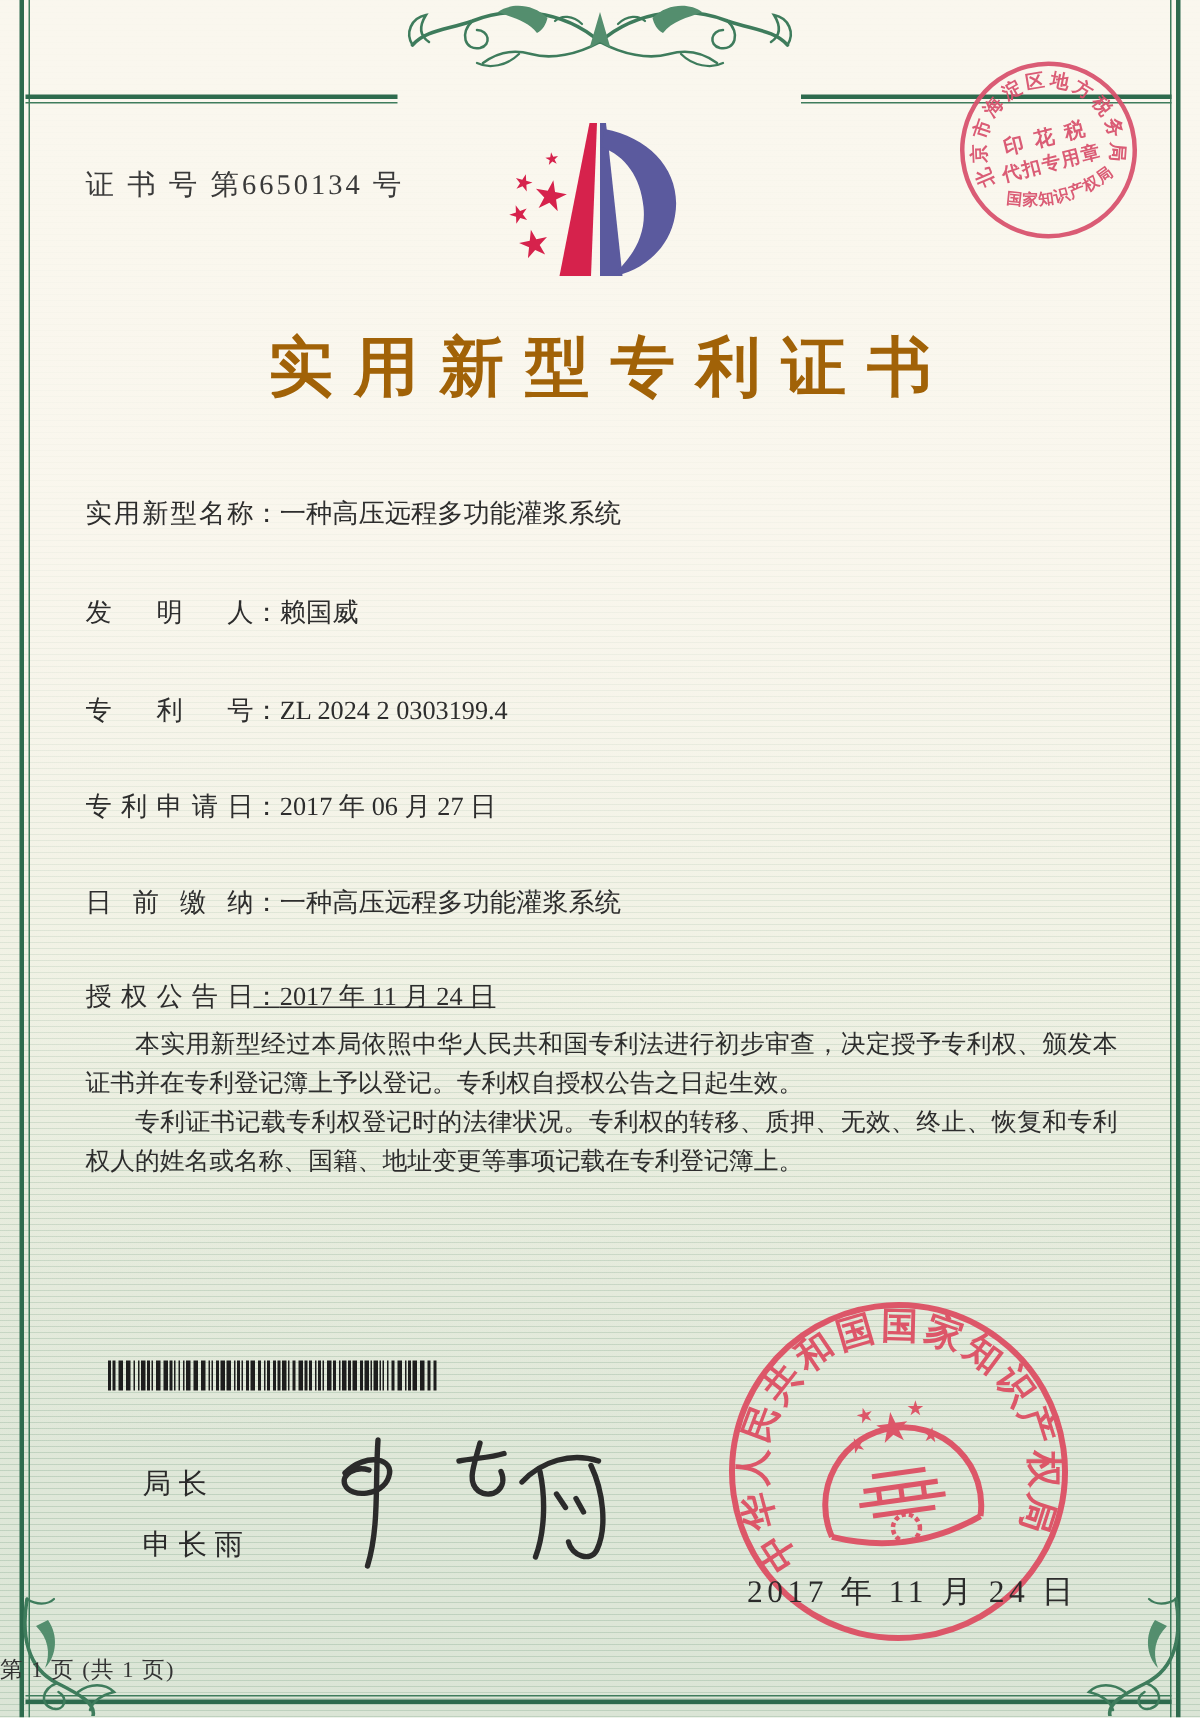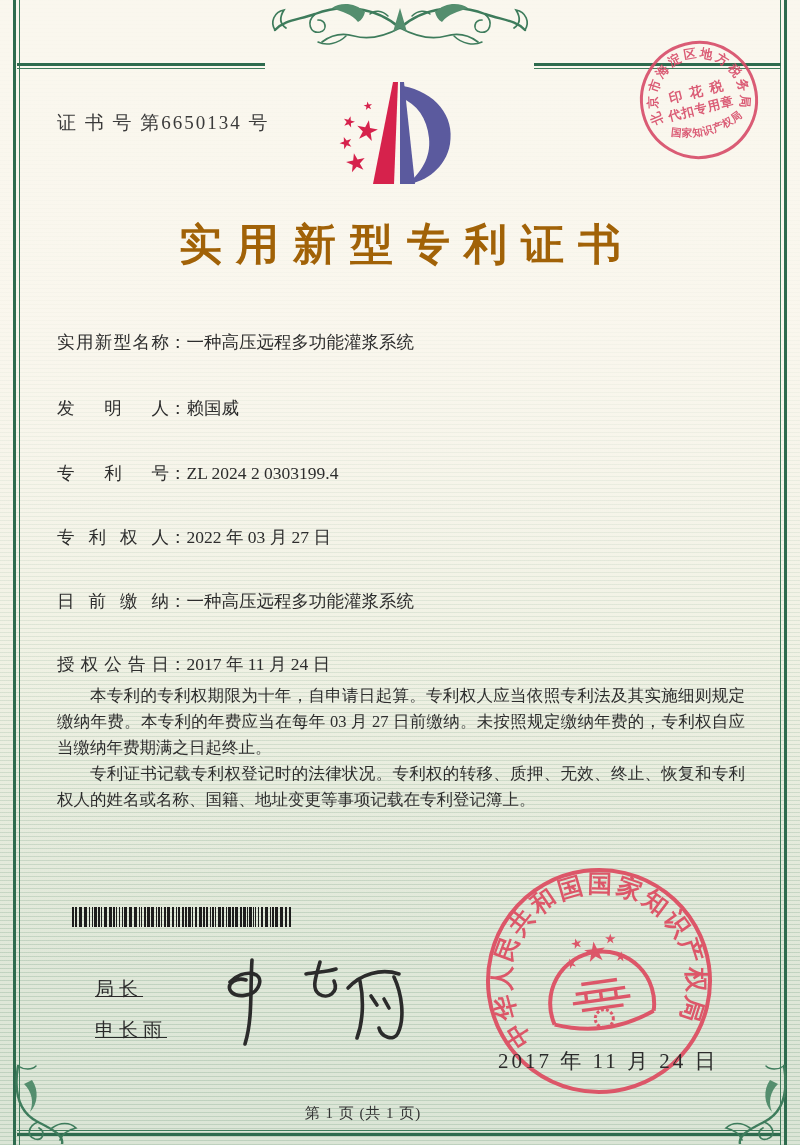--- a/index.html
+++ b/index.html
@@ -34,36 +34,36 @@
   .cert-no{position:absolute;z-index:2;left:57px;top:110px;font-size:19px;letter-spacing:2px;color:#3a3a3a;}
   .logo{position:absolute;z-index:2;left:323px;top:70px;width:150px;height:132px;}
   .tax-stamp{position:absolute;z-index:2;left:640px;top:41px;width:118px;height:118px;
     transform:rotate(-14deg);opacity:.92;}
   .tax-ring{position:absolute;inset:0;border:3px solid #d84f6b;border-radius:50%;}
   .doc-title{position:absolute;z-index:2;left:0;width:100%;top:216px;text-align:center;
     font-size:43px;font-weight:700;letter-spacing:14px;text-indent:14px;color:#a16207;}
   
   .field{position:absolute;z-index:2;left:57px;font-size:17.5px;white-space:nowrap;color:#2d2d2d;}
   .field .lbl{display:inline-block;width:112px;text-align:justify;text-align-last:justify;}
-  .f0{top:330px;font-family:Liberation Mono, monospace;} .f1{top:396px;} .f2{top:461px;} .f3{top:525px;} .f4{top:589px;} .f5{top:652px;}
+  .f0{top:330px;font-family:Liberation Mono, monospace;} .f1{top:396px;} .f2{top:461px;} .f3{top:525px;} .f4{top:589px;} .f5{top:652px;text-decoration:underline;}
   
   .body-text{position:absolute;z-index:2;left:57px;top:683px;width:688px;
     font-size:16.5px;line-height:26px;text-align:justify;color:#2d2d2d;}
   .body-text p{margin:0;text-indent:33px;}
   
   .barcode{position:absolute;z-index:2;left:72px;top:907px;width:224px;height:20px;font-size:0;}
   .barcode i{display:inline-block;height:100%;background:#1d1d1d;}
   .issuer{position:absolute;z-index:2;left:95px;top:976px;font-size:19px;letter-spacing:5px;color:#2a2a2a;}
-  .issuer div{margin-bottom:15px;text-decoration:underline;}
+  .issuer div{margin-bottom:15px;}
   .signature{position:absolute;z-index:2;left:200px;top:944px;width:220px;height:112px;}
   .seal{position:absolute;z-index:2;left:486px;top:868px;width:226px;height:226px;
     transform:rotate(-8deg);opacity:.92;}
   .seal-ring{position:absolute;inset:0;border:4.5px solid #dd4b60;border-radius:50%;}
   .seal-date{position:absolute;z-index:3;left:498px;top:1047px;font-size:21px;letter-spacing:3px;color:#2b2b2b;}
-  .footer{position:absolute;z-index:2;left:0;top:1104px;width:726px;text-align:center;
+  .footer{position:absolute;z-index:2;left:0;top:1104px;width:726px;text-align:left;
     font-size:15px;letter-spacing:1px;color:#333;}
   svg text{font-family:"Liberation Serif","DejaVu Serif",serif;}
 </style>
 </head>
 <body>
 
 <div class="bg-lines"></div>
 <div class="bg-fade"></div>
 
 <div class="frame-v-left"></div>
@@ -146,31 +146,31 @@
 <div class="field f0">
   <span class="lbl">实用新型名称</span><span>：</span><span class="val">一种高压远程多功能灌浆系统</span>
 </div>
 <div class="field f1">
   <span class="lbl">发明人</span><span>：</span><span class="val">赖国威</span>
 </div>
 <div class="field f2">
   <span class="lbl">专利号</span><span>：</span><span class="val">ZL 2024 2 0303199.4</span>
 </div>
 <div class="field f3">
-  <span class="lbl">专利权人</span><span>：</span><span class="val">2022 年 03 月 27 日</span>
+  <span class="lbl">专利申请日</span><span>：</span><span class="val">2017 年 06 月 27 日</span>
 </div>
 <div class="field f4">
   <span class="lbl">日前缴纳</span><span>：</span><span class="val">一种高压远程多功能灌浆系统</span>
 </div>
 <div class="field f5">
   <span class="lbl">授权公告日</span><span>：</span><span class="val">2017 年 11 月 24 日</span>
 </div>
 
 <div class="body-text">
-  <p>本专利的专利权期限为十年，自申请日起算。专利权人应当依照专利法及其实施细则规定缴纳年费。本专利的年费应当在每年 03 月 27 日前缴纳。未按照规定缴纳年费的，专利权自应当缴纳年费期满之日起终止。</p>
+  <p>本实用新型经过本局依照中华人民共和国专利法进行初步审查，决定授予专利权、颁发本证书并在专利登记簿上予以登记。专利权自授权公告之日起生效。</p>
   <p>专利证书记载专利权登记时的法律状况。专利权的转移、质押、无效、终止、恢复和专利权人的姓名或名称、国籍、地址变更等事项记载在专利登记簿上。</p>
 </div>
 
 <div class="barcode"><i style="width: 2px; margin-right: 1px;"></i><i style="width: 2px; margin-right: 2px;"></i><i style="width: 3px; margin-right: 2px;"></i><i style="width: 3px; margin-right: 2px;"></i><i style="width: 1px; margin-right: 2px;"></i><i style="width: 1px; margin-right: 1px;"></i><i style="width: 3px; margin-right: 1px;"></i><i style="width: 2px; margin-right: 1px;"></i><i style="width: 1px; margin-right: 2px;"></i><i style="width: 3px; margin-right: 2px;"></i><i style="width: 3px; margin-right: 1px;"></i><i style="width: 2px; margin-right: 1px;"></i><i style="width: 1px; margin-right: 2px;"></i><i style="width: 1px; margin-right: 2px;"></i><i style="width: 1px; margin-right: 1px;"></i><i style="width: 3px; margin-right: 2px;"></i><i style="width: 3px; margin-right: 2px;"></i><i style="width: 3px; margin-right: 2px;"></i><i style="width: 1px; margin-right: 1px;"></i><i style="width: 1px; margin-right: 2px;"></i><i style="width: 2px; margin-right: 1px;"></i><i style="width: 3px; margin-right: 1px;"></i><i style="width: 3px; margin-right: 2px;"></i><i style="width: 1px; margin-right: 1px;"></i><i style="width: 2px; margin-right: 1px;"></i><i style="width: 1px; margin-right: 2px;"></i><i style="width: 2px; margin-right: 1px;"></i><i style="width: 3px; margin-right: 2px;"></i><i style="width: 2px; margin-right: 2px;"></i><i style="width: 1px; margin-right: 1px;"></i><i style="width: 2px; margin-right: 2px;"></i><i style="width: 2px; margin-right: 1px;"></i><i style="width: 2px; margin-right: 1px;"></i><i style="width: 3px; margin-right: 1px;"></i><i style="width: 1px; margin-right: 2px;"></i><i style="width: 2px; margin-right: 2px;"></i><i style="width: 3px; margin-right: 1px;"></i><i style="width: 2px; margin-right: 1px;"></i><i style="width: 2px; margin-right: 2px;"></i><i style="width: 1px; margin-right: 1px;"></i><i style="width: 2px; margin-right: 1px;"></i><i style="width: 1px; margin-right: 2px;"></i><i style="width: 3px; margin-right: 1px;"></i><i style="width: 2px; margin-right: 2px;"></i><i style="width: 1px; margin-right: 1px;"></i><i style="width: 3px; margin-right: 1px;"></i><i style="width: 2px; margin-right: 1px;"></i><i style="width: 3px; margin-right: 2px;"></i><i style="width: 2px; margin-right: 1px;"></i><i style="width: 3px; margin-right: 1px;"></i><i style="width: 1px; margin-right: 1px;"></i><i style="width: 3px; margin-right: 1px;"></i><i style="width: 1px; margin-right: 1px;"></i><i style="width: 1px; margin-right: 2px;"></i><i style="width: 1px; margin-right: 2px;"></i><i style="width: 2px; margin-right: 2px;"></i><i style="width: 3px; margin-right: 2px;"></i><i style="width: 1px; margin-right: 1px;"></i><i style="width: 2px; margin-right: 1px;"></i><i style="width: 3px; margin-right: 2px;"></i><i style="width: 3px; margin-right: 2px;"></i><i style="width: 2px; margin-right: 2px;"></i><i style="width: 2px; margin-right: 2px;"></i></div>
 
 <div class="issuer">
   <div>局长</div>
   <div>申长雨</div>
 </div>
 

